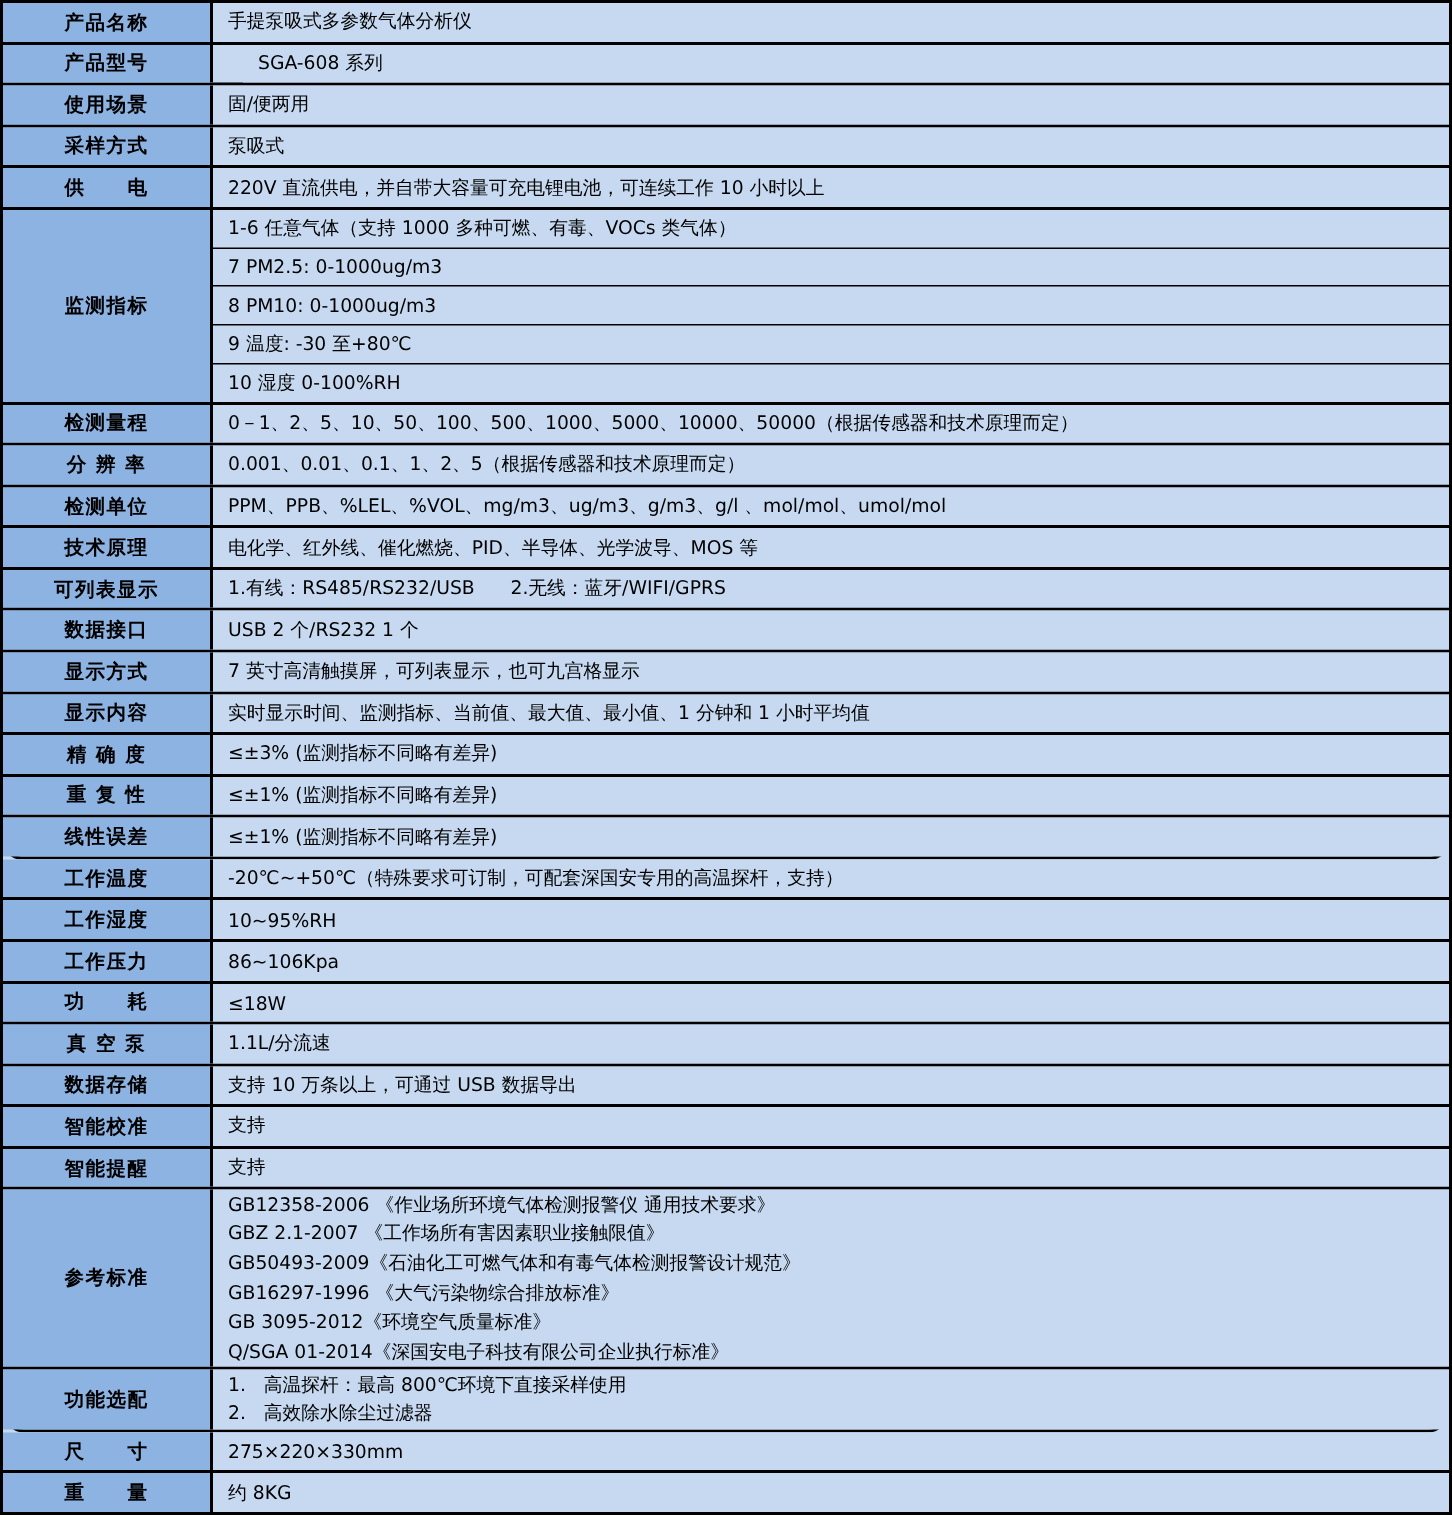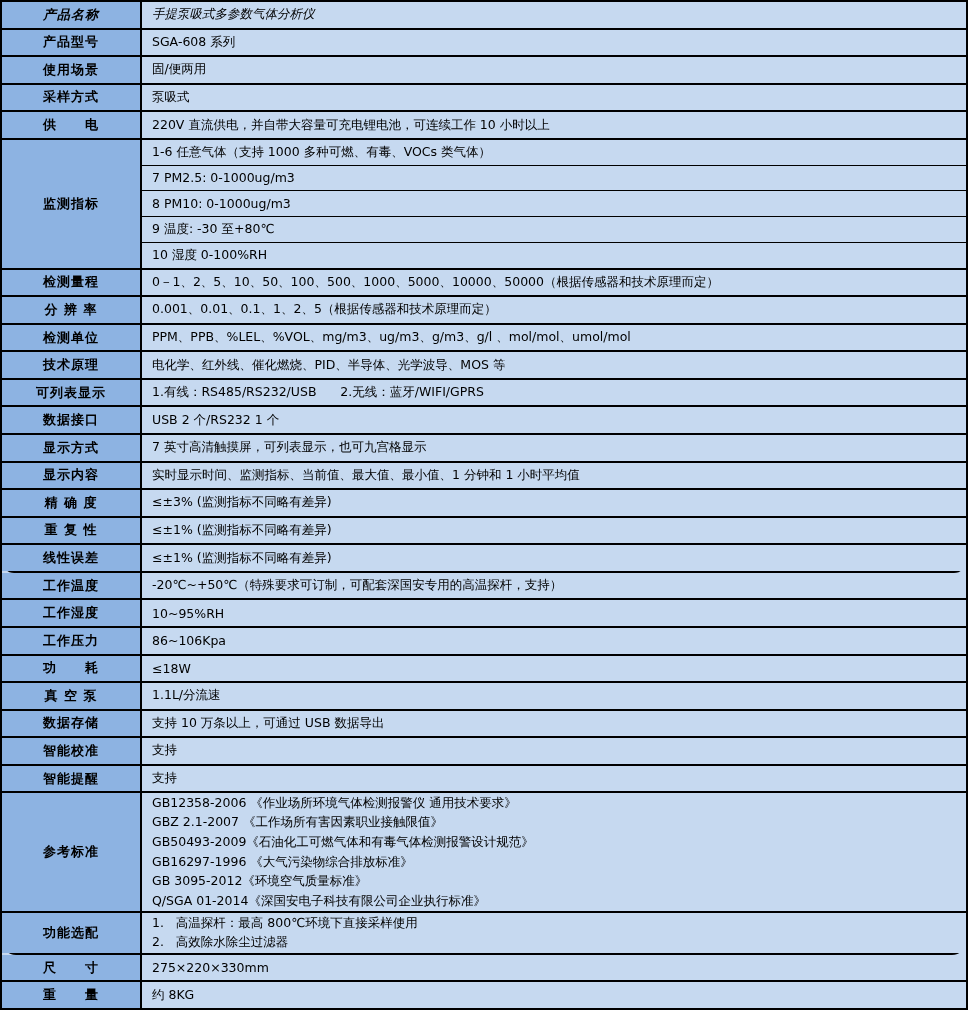--- a/index.html
+++ b/index.html
@@ -66,27 +66,27 @@
     border-bottom: 1px solid #000000;
   }
   .subline:last-child {
     border-bottom: none;
   }
 </style>
 </head>
 <body>
 
 <div class="spec-table" id="table-root">
-    <div class="row" style="flex-grow: 1; font-style: italic;">
+    <div class="row" style="flex-grow: 1;">
       <div class="cell-label">产品名称</div>
       <div class="cell-value">
         <div class="value-line">手提泵吸式多参数气体分析仪</div>
       </div>
     </div>
-    <div class="row" style="flex-grow: 1;">
+    <div class="row" style="flex-grow: 1; gap: 20px;">
       <div class="cell-label">产品型号</div>
       <div class="cell-value">
         <div class="value-line">SGA-608 系列</div>
       </div>
     </div>
     <div class="row" style="flex-grow: 1;">
       <div class="cell-label">使用场景</div>
       <div class="cell-value">
         <div class="value-line">固/便两用</div>
       </div>

